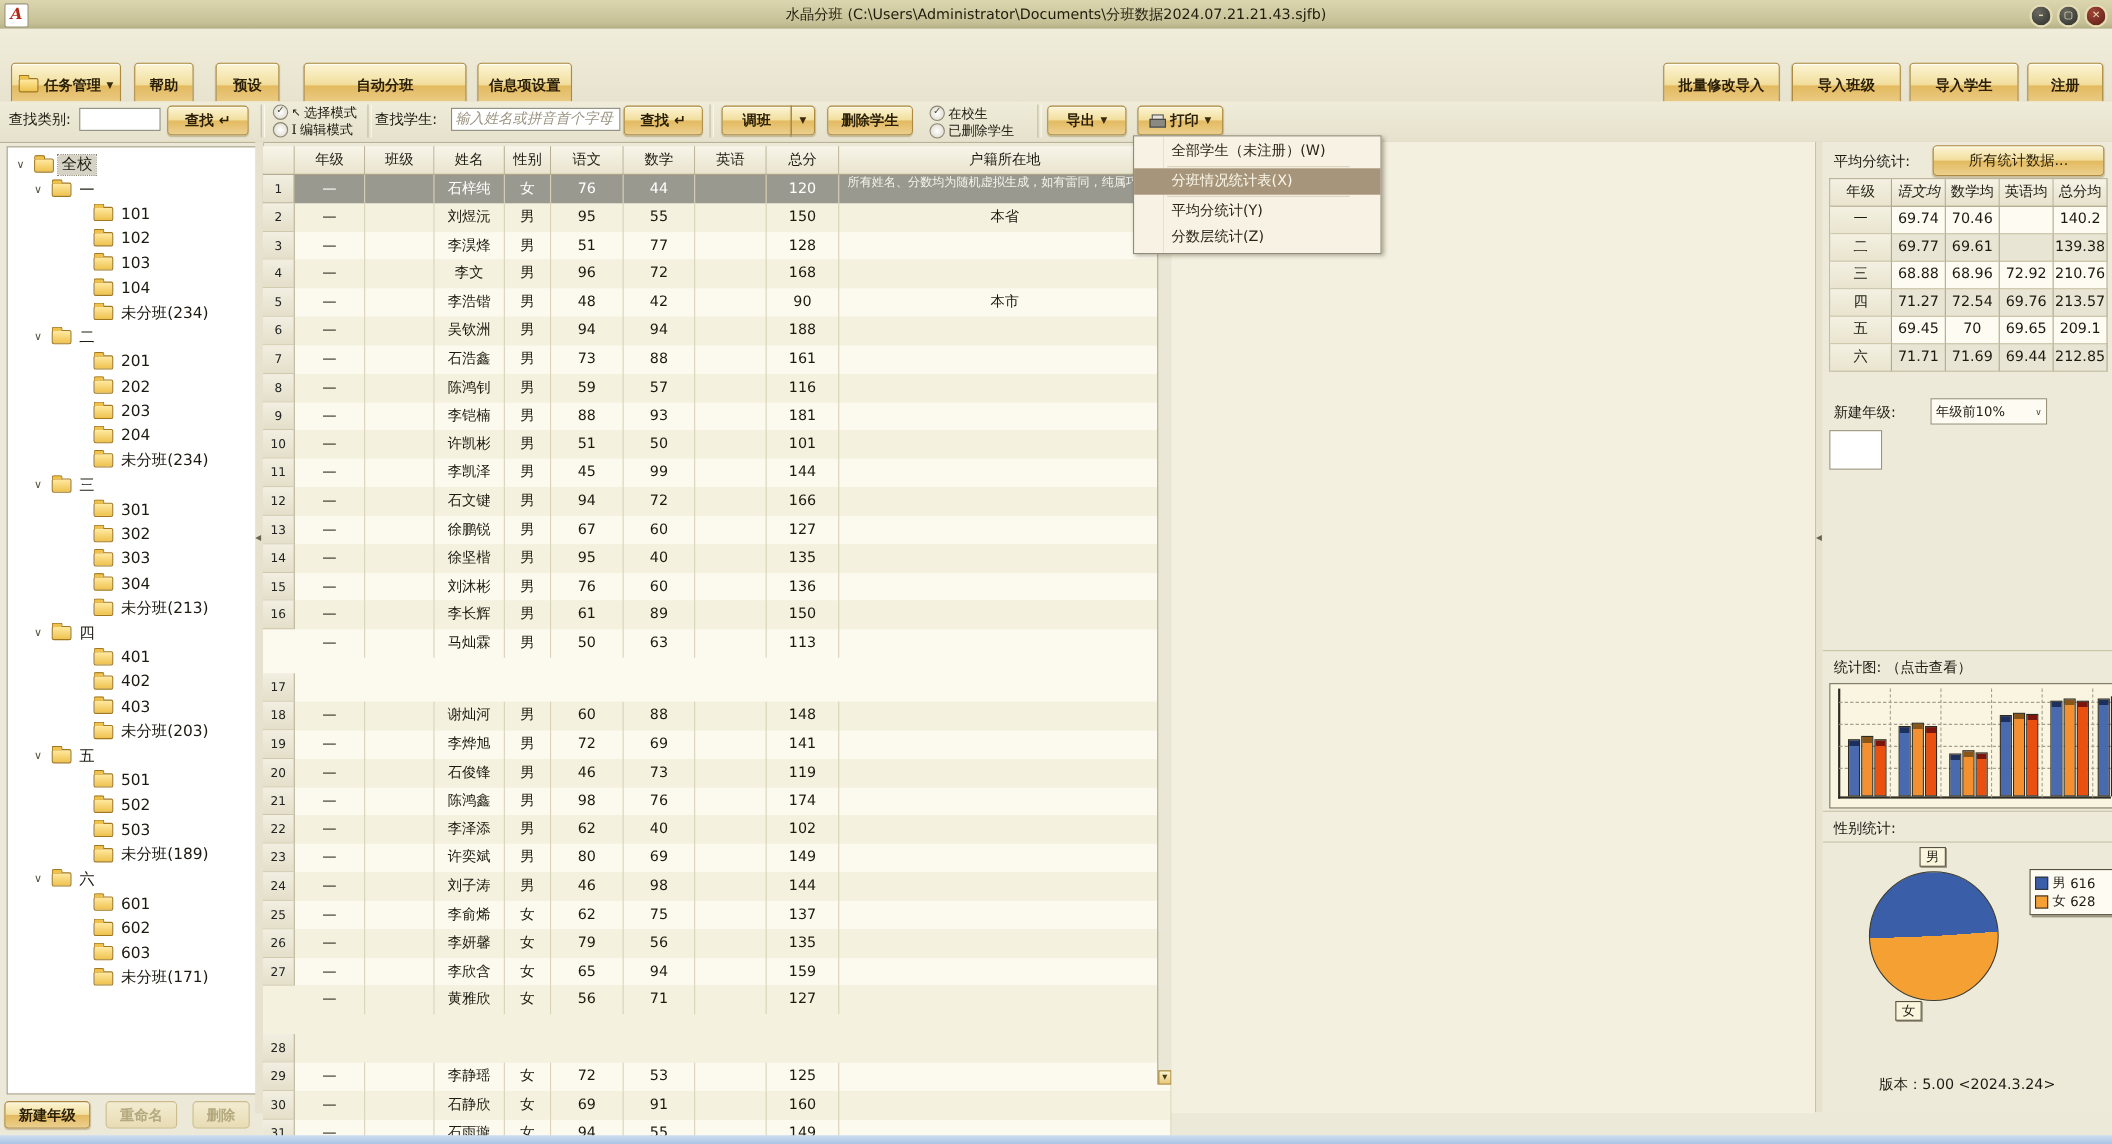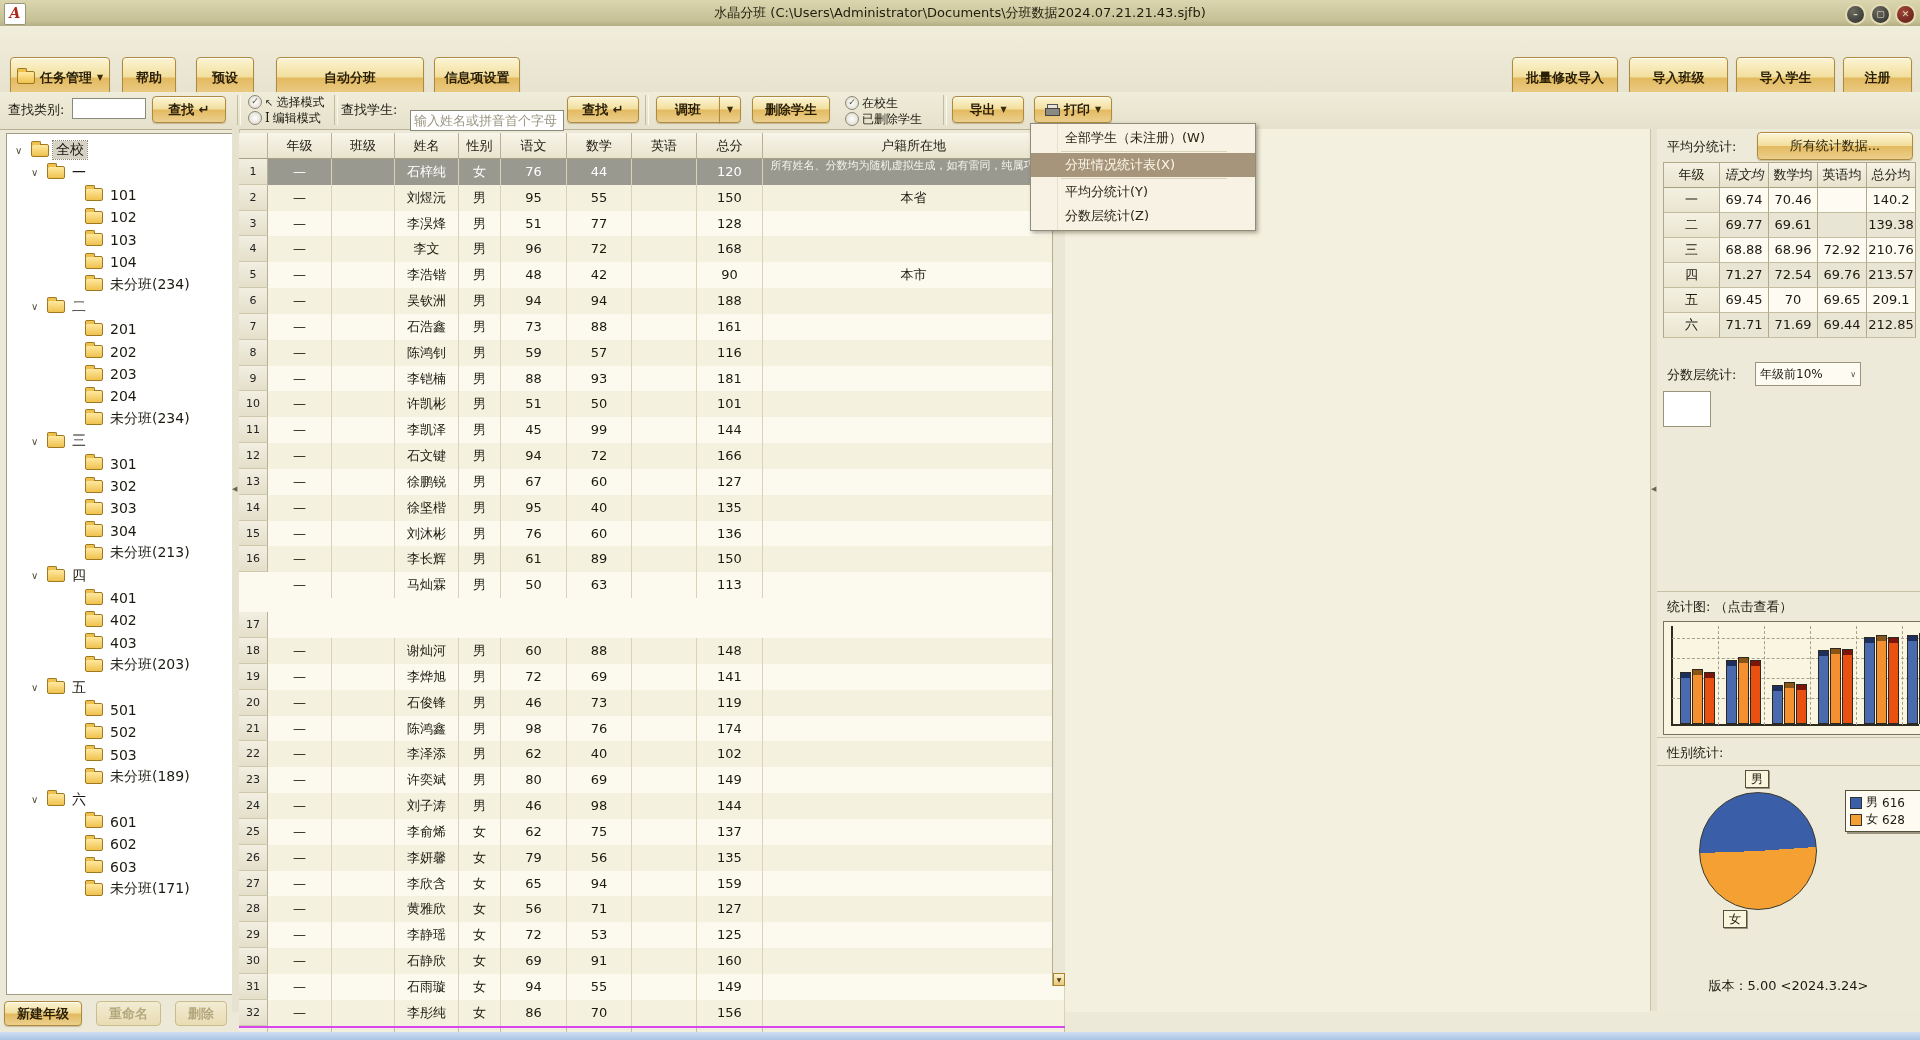--- a/index.html
+++ b/index.html
@@ -158,21 +158,21 @@
       <div class="rrow">
         <span class="radio"></span>
         <span style="font-family:'DejaVu Serif',serif;">I</span>
         <span>编辑模式</span>
       </div>
     </div>
 
     <div class="vsep abs" style="left:334px;top:3px;"></div>
 
     <div class="tlbl abs" style="left:341px;top:5px;">查找学生:</div>
-    <input class="tinput abs" style="left: 410px; top: 18px; width: 146px; height: 17px;" placeholder="输入姓名或拼音首个字母">
+    <input class="tinput abs" style="left: 410px; top: 6px; width: 146px; height: 17px; font-style: italic;" placeholder="输入姓名或拼音首个字母">
     <div class="gbtn abs small" style="left:567px;top:4px;width:70px;">查找 ↵</div>
 
     <div class="vsep abs" style="left:645px;top:3px;"></div>
 
     <div class="gbtn abs small" style="left:656px;top:4px;width:62px;border-radius:4px 0 0 4px;">调班</div>
     <div class="gbtn abs small" style="left:719px;top:4px;width:20px;border-radius:0 4px 4px 0;">
         <span class="dda">▼</span>
       </div>
     <div class="gbtn abs small" style="left:752px;top:4px;width:76px;">删除学生</div>
 
@@ -725,21 +725,21 @@
           <div class="tcell" style="width: 63px;"></div>
           <div class="tcell" style="width: 64px;">李欣含</div>
           <div class="tcell" style="width: 42px;">女</div>
           <div class="tcell" style="width: 66px;">65</div>
           <div class="tcell" style="width: 65px;">94</div>
           <div class="tcell" style="width: 65px;"></div>
           <div class="tcell" style="width: 66px;">159</div>
           <div class="tcell" style="width: 302px;"></div>
         </div>
         <div class="trow">
-          <div class="tcell rn" style="width: 29px;">28</div>
+          <div class="tcell rn" style="width: 29px; margin-top: 44px;">28</div>
           <div class="tcell" style="width: 64px;">—</div>
           <div class="tcell" style="width: 63px;"></div>
           <div class="tcell" style="width: 64px;">黄雅欣</div>
           <div class="tcell" style="width: 42px;">女</div>
           <div class="tcell" style="width: 66px;">56</div>
           <div class="tcell" style="width: 65px;">71</div>
           <div class="tcell" style="width: 65px;"></div>
           <div class="tcell" style="width: 66px;">127</div>
           <div class="tcell" style="width: 302px;"></div>
         </div>
@@ -862,21 +862,21 @@
           <div class="scell" style="width: 49px;">209.1</div>
         </div>
         <div class="srow d1">
           <div class="scell" style="width: 56px;">六</div>
           <div class="scell" style="width: 49px;">71.71</div>
           <div class="scell" style="width: 49px;">71.69</div>
           <div class="scell" style="width: 49px;">69.44</div>
           <div class="scell" style="width: 49px;">212.85</div>
         </div>
       </div>
-    <div class="rlbl abs" style="left:10px;top:237px;">分数层统计:</div>
+    <div class="rlbl abs" style="left:10px;top:237px;">新建年级:</div>
     <div id="layersel" class="abs" style="left:98px;top:233px;width:96px;height:20px;">
       <span>年级前10%</span>
       <span style="font-size:8px;color:#55503c;">∨</span>
     </div>
     <div id="layerbox" class="abs"></div>
 
     <div class="rlbl abs rsec" style="left:0;top:462px;width:263px;padding:6px 0 0 10px;">统计图: （点击查看）</div>
     <div id="barchart" class="abs">
       <div id="yaxis"></div>
       <div id="xaxis"></div>

